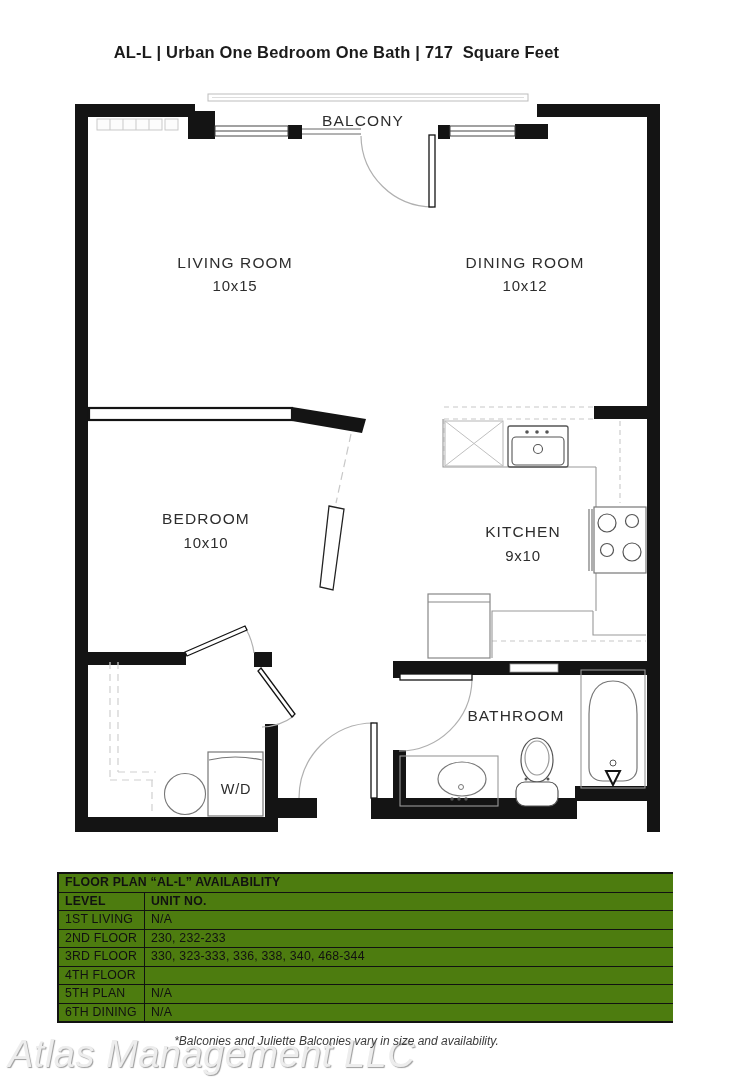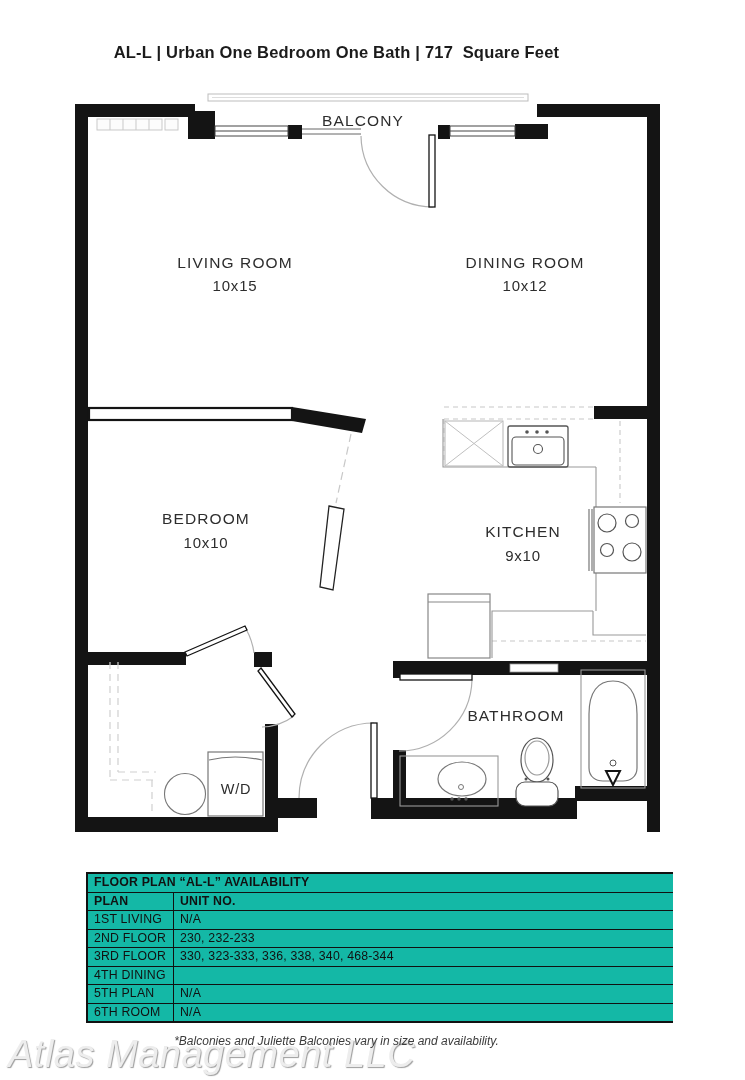--- a/index.html
+++ b/index.html
@@ -8,21 +8,21 @@
   .doc-title{position:absolute;top:43px;left:0;width:100%;text-align:center;
         font-size:16.5px;font-weight:bold;color:#1b1b1b;letter-spacing:.2px;white-space:pre;}
   svg.plan{position:absolute;top:0;left:0;}
   .rlabel{font-size:15.5px;letter-spacing:1.1px;fill:#2d2d2d;text-anchor:middle;
         font-family:"Liberation Sans",sans-serif;}
   .rdim{font-size:15px;letter-spacing:.8px;fill:#2d2d2d;text-anchor:middle;
         font-family:"Liberation Sans",sans-serif;}
   .wdlabel{font-size:14.5px;letter-spacing:.8px;fill:#2d2d2d;text-anchor:middle;
         font-family:"Liberation Sans",sans-serif;}
   .avail{position:absolute;left:57px;top:872px;width:629px;border:2px solid #111;
-        color:#111;background:#14b8a6;margin-left:29px;}
+        color:#111;background:#4d7c0f;}
   .trow{display:grid;grid-template-columns:86px 1fr;border-top:1.5px solid #111;}
   .trow.title-row{display:block;border-top:none;}
   .cell{padding:2px 6px;line-height:13.5px;font-size:12.3px;letter-spacing:.2px;}
   .bold{font-weight:bold;}
   .cell.level{border-right:1.5px solid #111;}
   .footnote{position:absolute;top:1034px;left:0;width:100%;text-align:center;
         font-style:italic;font-size:12px;color:#3c3c3c;z-index:2;}
   .watermark{position:absolute;left:8px;top:1033px;font-size:38px;color:#ededed;
         text-shadow:1px 1px 1px #9d9d9d;letter-spacing:.5px;z-index:1;white-space:nowrap;font-style:italic;}
 </style>
@@ -195,44 +195,44 @@
     <text class="rdim" x="523" y="561">9x10</text>
     <text class="rlabel" x="516" y="721">BATHROOM</text>
     <text class="wdlabel" x="236" y="794">W/D</text>
   </svg>
 
   <div class="avail">
     <div class="trow title-row">
       <div class="cell bold">FLOOR PLAN “AL-L” AVAILABILITY</div>
     </div>
     <div class="trow">
-      <div class="cell level bold">PLAN</div>
+      <div class="cell level bold">LEVEL</div>
       <div class="cell bold">UNIT NO.</div>
     </div>
     <div class="trow">
       <div class="cell level">1ST LIVING</div>
       <div class="cell">N/A</div>
     </div>
     <div class="trow">
       <div class="cell level">2ND FLOOR</div>
       <div class="cell">230, 232-233</div>
     </div>
     <div class="trow">
       <div class="cell level">3RD FLOOR</div>
       <div class="cell">330, 323-333, 336, 338, 340, 468-344</div>
     </div>
     <div class="trow">
-      <div class="cell level">4TH DINING</div>
+      <div class="cell level">4TH FLOOR</div>
     </div>
     <div class="trow">
       <div class="cell level">5TH PLAN</div>
       <div class="cell">N/A</div>
     </div>
     <div class="trow">
-      <div class="cell level">6TH ROOM</div>
+      <div class="cell level">6TH DINING</div>
       <div class="cell">N/A</div>
     </div>
   </div>
 
   <div class="watermark">Atlas Management LLC</div>
   <div class="footnote">*Balconies and Juliette Balconies vary in size and availability.</div>
 
 </div>
 
 </body></html>

